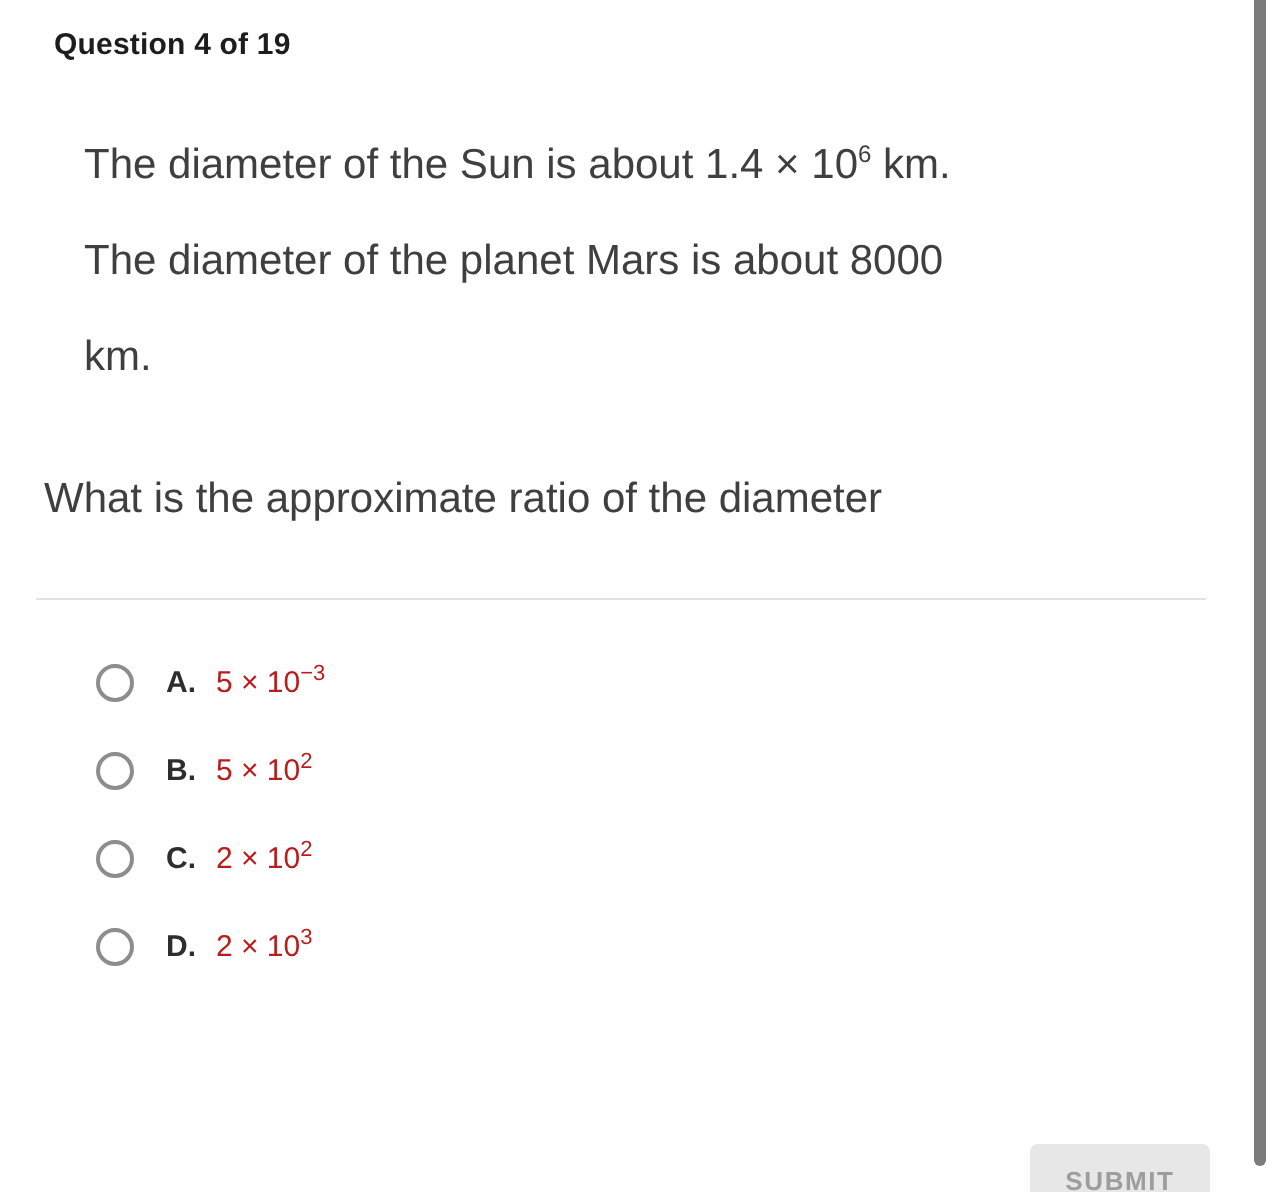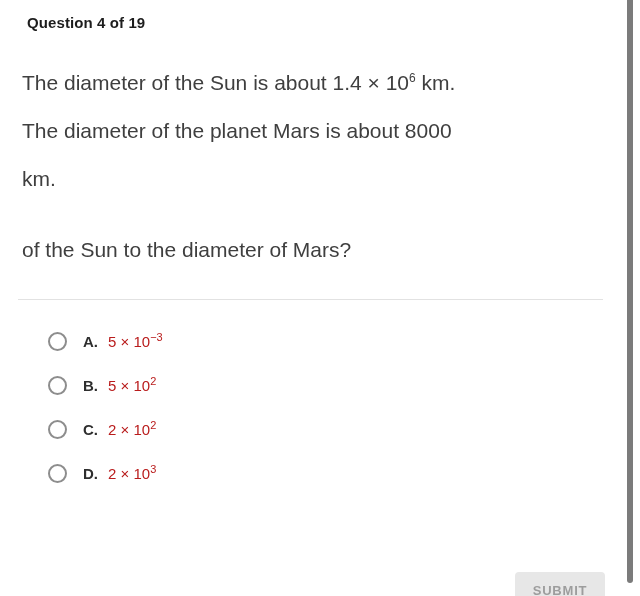--- a/index.html
+++ b/index.html
@@ -21,21 +21,21 @@
     letter-spacing: 0.1px;
   }
 
   .question {
     padding-left: 22px;
     padding-right: 40px;
     color: #3f3f3f;
     font-size: 21px;
     line-height: 48px;
   }
-  .question .para1 { margin-top: 27px; }
+  .question .para1 { margin-top: 27px; margin-left: 20px; }
   .question .para2 { margin-top: 23px; }
   .q-line { display: block; }
   .question sup {
     font-size: 12px;
     vertical-align: super;
     line-height: 0;
   }
 
   .divider {
     margin: 25px 0 0 18px;
@@ -115,21 +115,21 @@
 
   <div class="header">Question 4 of 19</div>
 
   <div class="question">
     <div class="para1">
       <span class="q-line"><span>The diameter of the Sun is about 1.4 × 10</span><sup>6</sup><span> km.</span></span>
       <span class="q-line">The diameter of the planet Mars is about 8000</span>
       <span class="q-line">km.</span>
     </div>
     <div class="para2">
-      <span class="q-line">of the Sun to the diameter of Mars?</span>
+      <span class="q-line">What is the approximate ratio of the diameter</span>
     </div>
   </div>
 
   <div class="divider"></div>
 
   <div class="options">
 
     <div class="option-row">
       <span class="radio"></span>
       <span class="opt-letter">A.</span>

